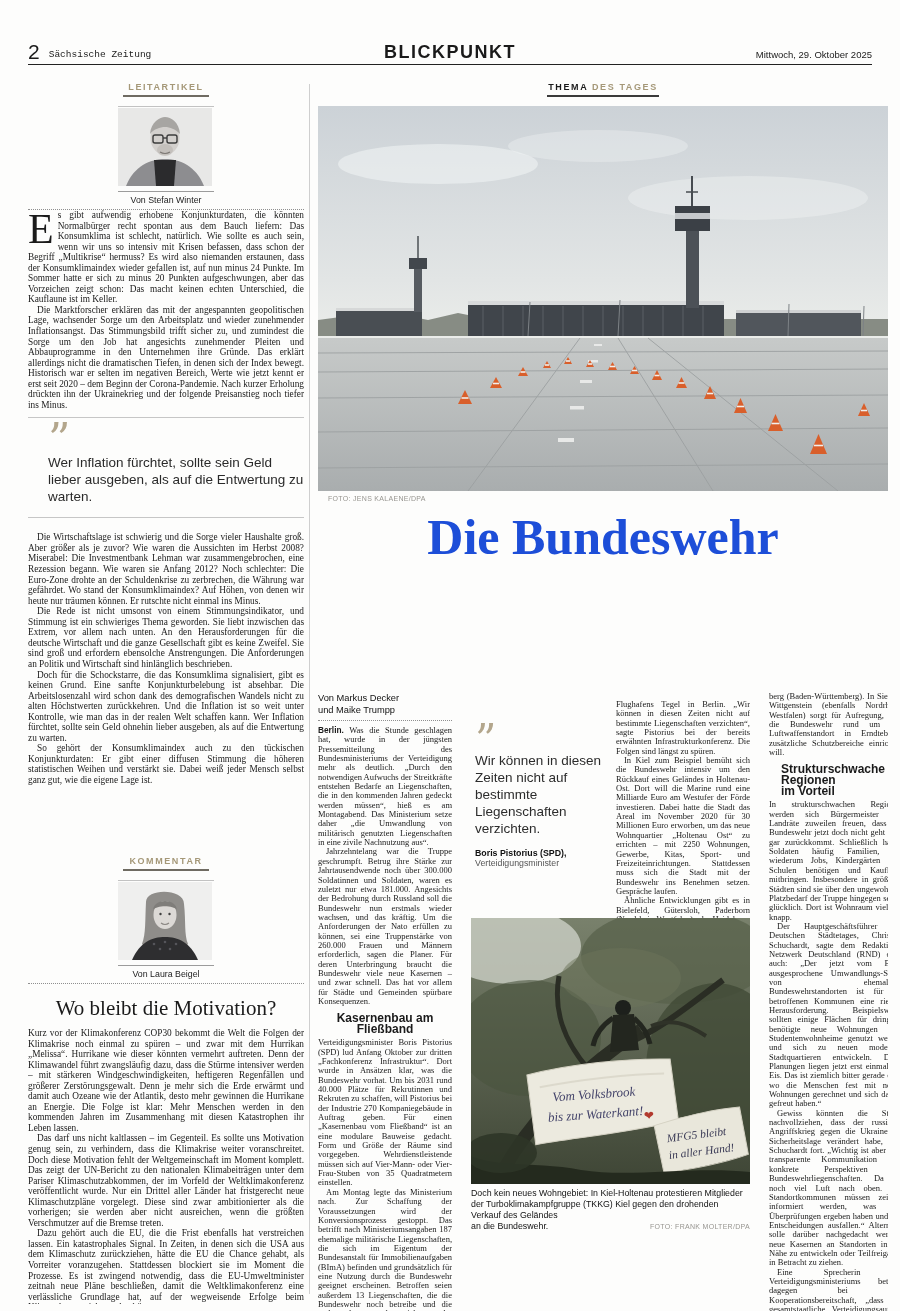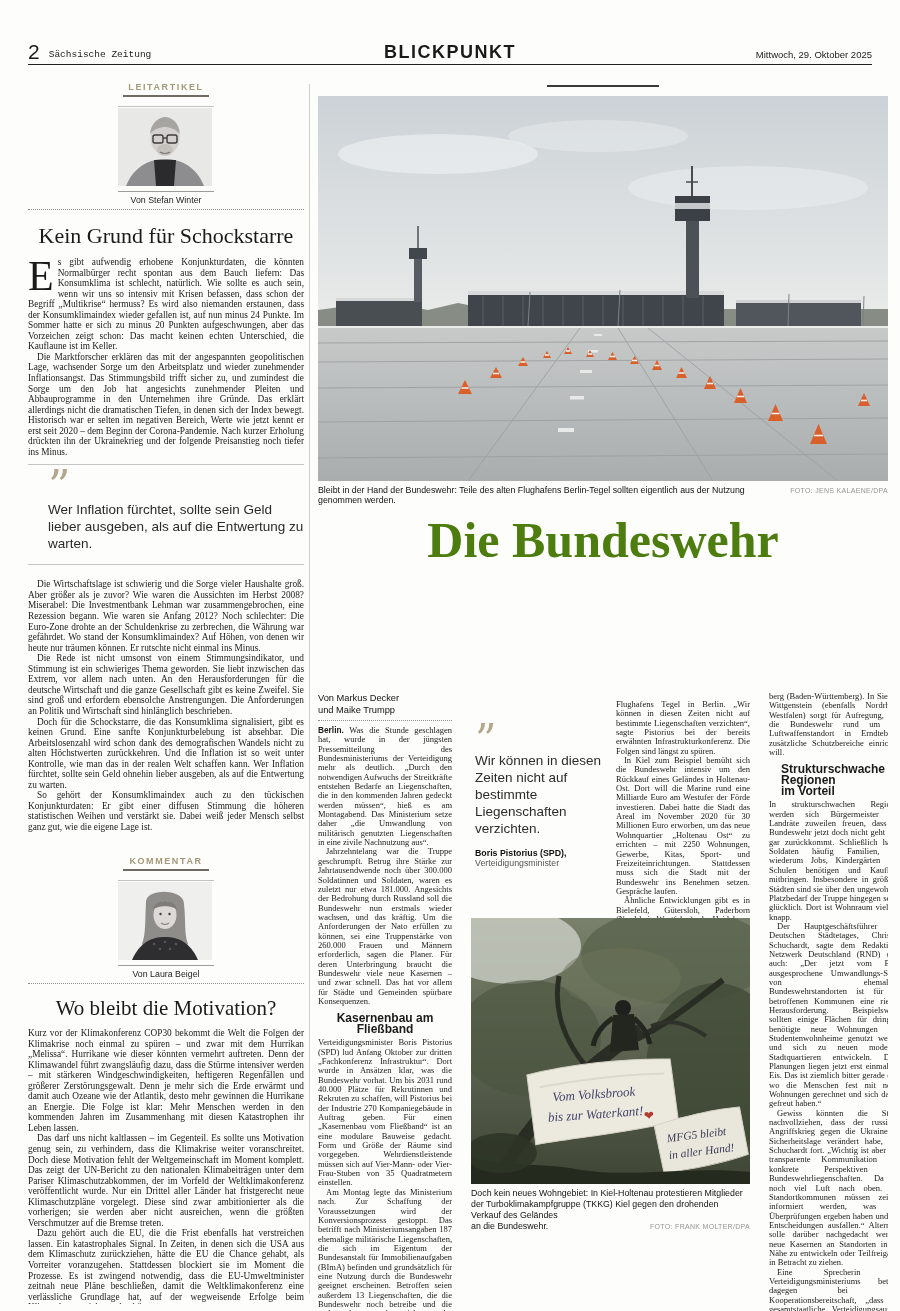--- a/index.html
+++ b/index.html
@@ -40,21 +40,21 @@
   .komm{position:absolute;top:774px;left:0;right:0;}
   
   .vdiv{position:absolute;left:309px;top:84px;height:1210px;border-left:1px solid #cfcfcf;}
   
   .main{position:absolute;left:318px;top:82px;width:570px;height:1225px;}
   .photo1{display:block;margin-top:9px;}
   .cap-row{display:flex;justify-content:space-between;align-items:baseline;margin-top:4px;
            font-family:"Liberation Sans",sans-serif;}
   .cap-text{font-size:8.8px;color:#111;}
   .credit{font-size:7px;color:#979590;letter-spacing:0.3px;white-space:nowrap;margin-left:10px;}
-  .mh{margin-top:8px;text-align:center;font-weight:700;font-size:50px;line-height:55px;color:#4d7c0f;}
+  .mh{margin-top:8px;text-align:center;font-weight:700;font-size:50px;line-height:55px;color:#1d4ed8;}
   .cols{position:absolute;top:562px;left:0;right:0;height:658px;display:flex;gap:19px;overflow:hidden;margin-top:48px;}
   .ncol{width:134px;flex:0 0 134px;}
   .midwrap{width:279px;flex:0 0 279px;}
   .mbody p{margin:0;font-size:8.5px;line-height:9.35px;text-align:justify;}
   .mbody p.ind{text-indent:8px;}
   .dateline{font-family:"Liberation Sans",sans-serif;font-weight:700;font-size:8.3px;}
   .col-byline{font-family:"Liberation Sans",sans-serif;font-size:9.3px;line-height:12px;color:#111;
               padding-bottom:4px;border-bottom:1px dotted #8f8f8f;margin-bottom:5px;}
   .subhead{font-family:"Liberation Sans",sans-serif;font-weight:700;font-size:12px;line-height:11px;
            margin:7px 0 3px;text-align:center;}
@@ -104,21 +104,20 @@
           <ellipse cx="47" cy="42" rx="8" ry="6" fill="#bdb9b5" opacity="0.7"></ellipse>
           <rect x="35" y="27" width="10" height="8" rx="2" fill="none" stroke="#3c3c3c" stroke-width="1.4"></rect>
           <rect x="49" y="27" width="10" height="8" rx="2" fill="none" stroke="#3c3c3c" stroke-width="1.4"></rect>
           <line x1="45" y1="30" x2="49" y2="30" stroke="#3c3c3c" stroke-width="1.4"></line>
           <path d="M42,44 Q47,47 52,44" stroke="#7c7874" stroke-width="1.2" fill="none"></path>
         </svg>
         <div class="mug-rule"></div>
       </div>
       <div class="byline-sm">Von Stefan Winter</div>
 
-      <h2 class="lh1">Kein Grund für Schockstarre</h2>
 
       <div class="lbody">
         <p><span class="dropcap">E</span><span>s gibt aufwendig erhobene Konjunkturdaten, die könnten Normalbürger recht spontan aus dem Bauch liefern: Das Konsumklima ist schlecht, natürlich. Wie sollte es auch sein, wenn wir uns so intensiv mit Krisen befassen, dass schon der Begriff „Multikrise“ hermuss? Es wird also niemanden erstaunen, dass der Konsumklimaindex wieder gefallen ist, auf nun minus 24 Punkte. Im Sommer hatte er sich zu minus 20 Punkten aufgeschwungen, aber das Vorzeichen zeigt schon: Das macht keinen echten Unterschied, die Kauflaune ist im Keller.</span></p>
         <p class="ind">Die Marktforscher erklären das mit der angespannten geopolitischen Lage, wachsender Sorge um den Arbeitsplatz und wieder zunehmender Inflationsangst. Das Stimmungsbild trifft sicher zu, und zumindest die Sorge um den Job hat angesichts zunehmender Pleiten und Abbauprogramme in den Unternehmen ihre Gründe. Das erklärt allerdings nicht die dramatischen Tiefen, in denen sich der Index bewegt. Historisch war er selten im negativen Bereich, Werte wie jetzt kennt er erst seit 2020 – dem Beginn der Corona-Pandemie. Nach kurzer Erholung drückten ihn der Ukrainekrieg und der folgende Preisanstieg noch tiefer ins Minus.</p>
       </div>
 
       <div class="pq">
         <span class="pq-glyph">”</span>
         <div class="pq-text">Wer Inflation fürchtet, sollte sein Geld lieber ausgeben, als auf die Entwertung zu warten.</div>
       </div>
@@ -161,20 +160,24 @@
         <p>Kurz vor der Klimakonferenz COP30 bekommt die Welt die Folgen der Klimakrise noch einmal zu spüren – und zwar mit dem Hurrikan „Melissa“. Hurrikane wie dieser könnten vermehrt auftreten. Denn der Klimawandel führt zwangsläufig dazu, dass die Stürme intensiver werden – mit stärkeren Windgeschwindigkeiten, heftigeren Regenfällen und größerer Zerstörungsgewalt. Denn je mehr sich die Erde erwärmt und damit auch Ozeane wie der Atlantik, desto mehr gewinnen die Hurrikane an Energie. Die Folge ist klar: Mehr Menschen werden in den kommenden Jahren im Zusammenhang mit diesen Katastrophen ihr Leben lassen.</p>
         <p class="ind">Das darf uns nicht kaltlassen – im Gegenteil. Es sollte uns Motivation genug sein, zu verhindern, dass die Klimakrise weiter voranschreitet. Doch diese Motivation fehlt der Weltgemeinschaft im Moment komplett. Das zeigt der UN-Bericht zu den nationalen Klimabeiträgen unter dem Pariser Klimaschutzabkommen, der im Vorfeld der Weltklimakonferenz veröffentlicht wurde. Nur ein Drittel aller Länder hat fristgerecht neue Klimaschutzpläne vorgelegt. Diese sind zwar ambitionierter als die vorherigen; sie werden aber nicht ausreichen, wenn die größten Verschmutzer auf die Bremse treten.</p>
         <p class="ind">Dazu gehört auch die EU, die die Frist ebenfalls hat verstreichen lassen. Ein katastrophales Signal. In Zeiten, in denen sich die USA aus dem Klimaschutz zurückziehen, hätte die EU die Chance gehabt, als Vorreiter voranzugehen. Stattdessen blockiert sie im Moment die Prozesse. Es ist zwingend notwendig, dass die EU-Umweltminister zeitnah neue Pläne beschließen, damit die Weltklimakonferenz eine verlässliche Grundlage hat, auf der wegweisende Erfolge beim Klimaschutz erzielt werden können.</p>
       </div>
     </section>
   </aside>
 
   <div class="vdiv"></div>
 
   <main class="main">
+    <div class="kicker">
+      <span style="color:#1a1a1a;">THEMA</span>
+      <span class="tan">DES TAGES</span>
+    </div>
     <div class="kicker-underline dark"></div>
 
     <svg class="photo1" width="570" height="385" viewBox="0 0 570 385">
       <defs>
         <linearGradient id="sky" x1="0" y1="0" x2="0" y2="1">
           <stop offset="0" stop-color="#ccd2d7"></stop>
             <stop offset="0.75" stop-color="#e2e5e5"></stop>
             <stop offset="1" stop-color="#ebedea"></stop>
         </linearGradient>
         <linearGradient id="ground" x1="0" y1="0" x2="0" y2="1">
@@ -283,21 +286,20 @@
           <line x1="227" y1="259" x2="231" y2="259"></line>
             <line x1="202.5" y1="266" x2="207.5" y2="266"></line>
           <line x1="175" y1="277.5" x2="181" y2="277.5"></line>
             <line x1="143.5" y1="292" x2="150.5" y2="292"></line>
           <line x1="543" y1="304.5" x2="549" y2="304.5"></line>
         </g>
       </g>
     </svg>
 
     <div class="cap-row">
-      <span class="cap-text">Bleibt in der Hand der Bundeswehr: Teile des alten Flughafens Berlin-Tegel sollten eigentlich aus der Nutzung genommen werden.</span>
       <span class="credit">FOTO: JENS KALAENE/DPA</span>
     </div>
 
     <h1 class="mh">
       <span style="display:block">Die Bundeswehr</span>
     </h1>
 
     <div class="cols">
 
       <div class="ncol clip">

